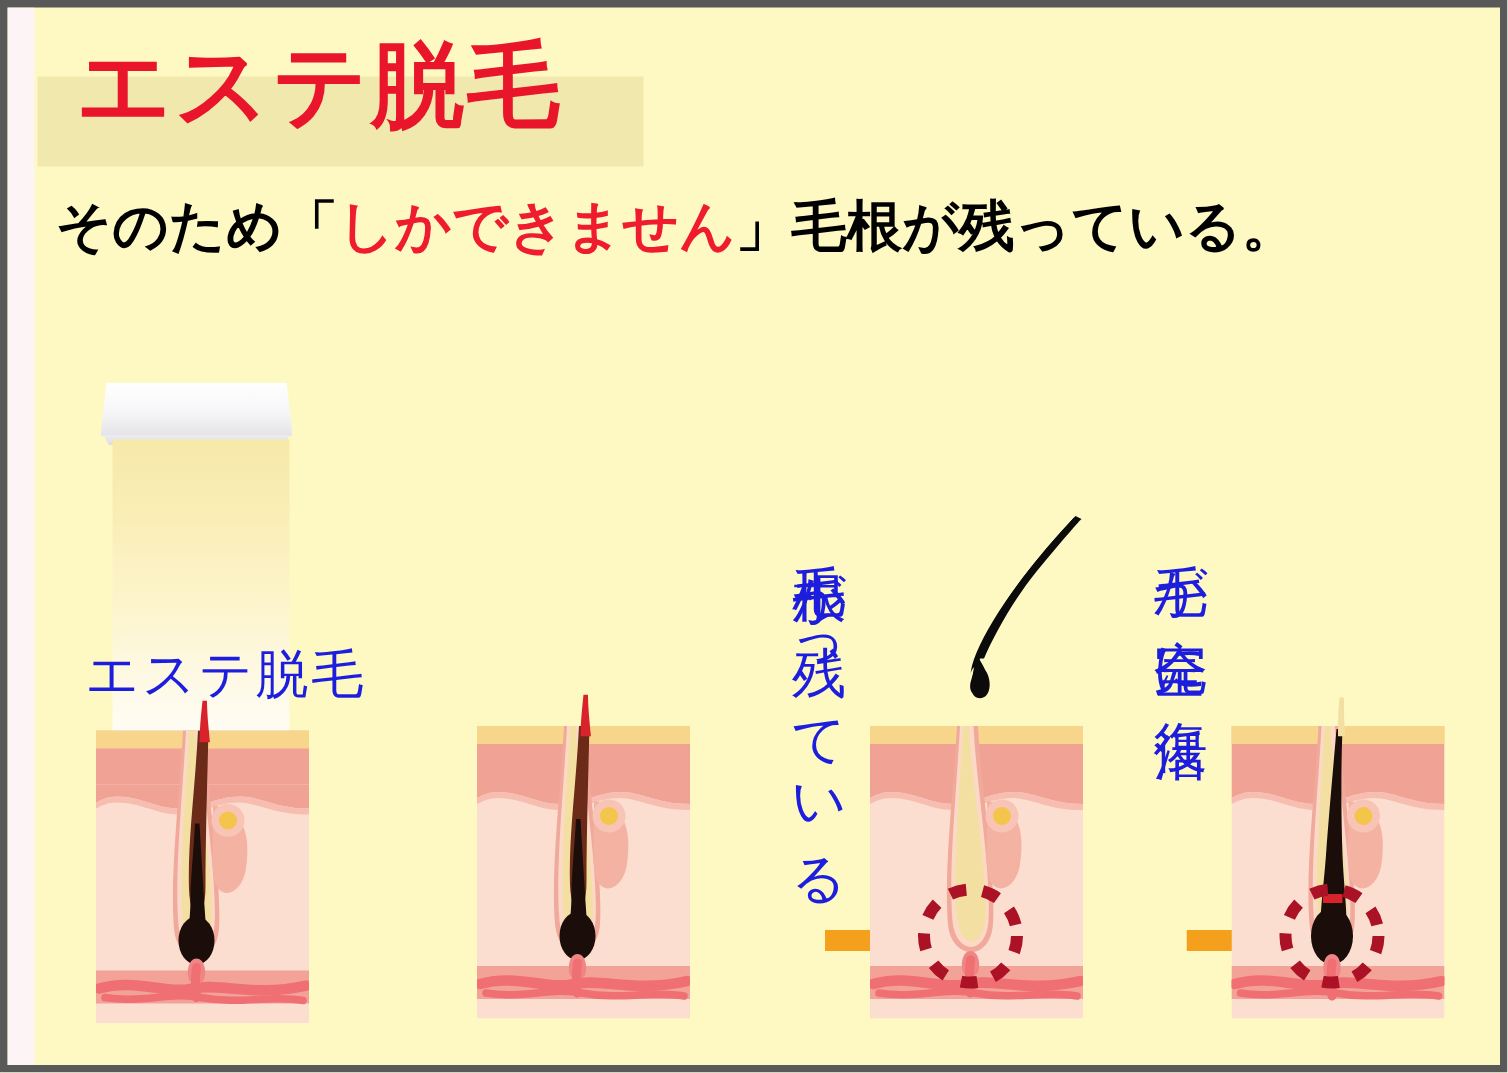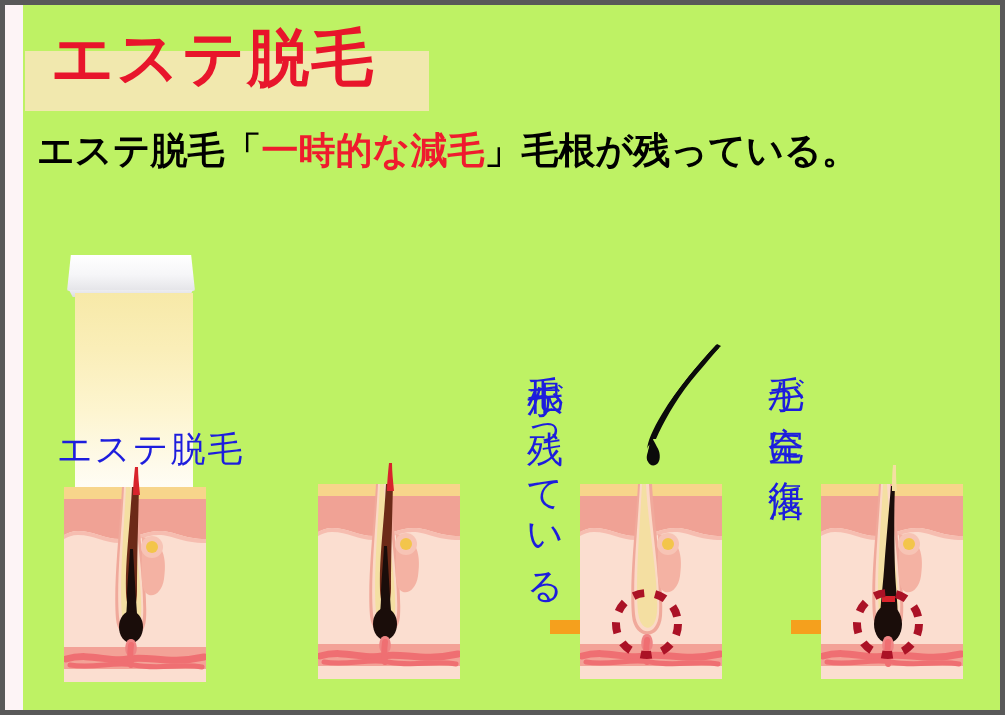--- a/index.html
+++ b/index.html
@@ -12,21 +12,21 @@
     height: 715px;
     overflow: hidden;
     font-family: "Liberation Sans", "DejaVu Sans", sans-serif;
   }
 
   #canvas {
     position: relative;
     width: 1005px;
     height: 715px;
     box-sizing: border-box;
-    background: #bef264;
+    background: #fef9c3;
     border: 5px solid #595959;
     overflow: hidden;
   }
 
   
   .left-strip {
     position: absolute;
     left: 0px;
     top: 0px;
     width: 18px;
@@ -153,21 +153,21 @@
 <div id="canvas">
 
   <div class="left-strip"></div>
 
   <div class="title-wrap">
     <div class="title-highlight"></div>
     <div class="title-text">エステ脱毛</div>
   </div>
 
   <div class="lede">
-    <div><span>エステ脱毛「</span><span class="hl">一時的な減毛</span><span>」毛根が残っている。</span></div>
+    <div><span>そのため「</span><span class="hl">しかできません</span><span>」毛根が残っている。</span></div>
   </div>
 
   <div class="panel">
 
     <div class="device">
       <div class="device-body"></div>
       <div class="device-lip"></div>
     </div>
 
     <div class="beam"></div>

